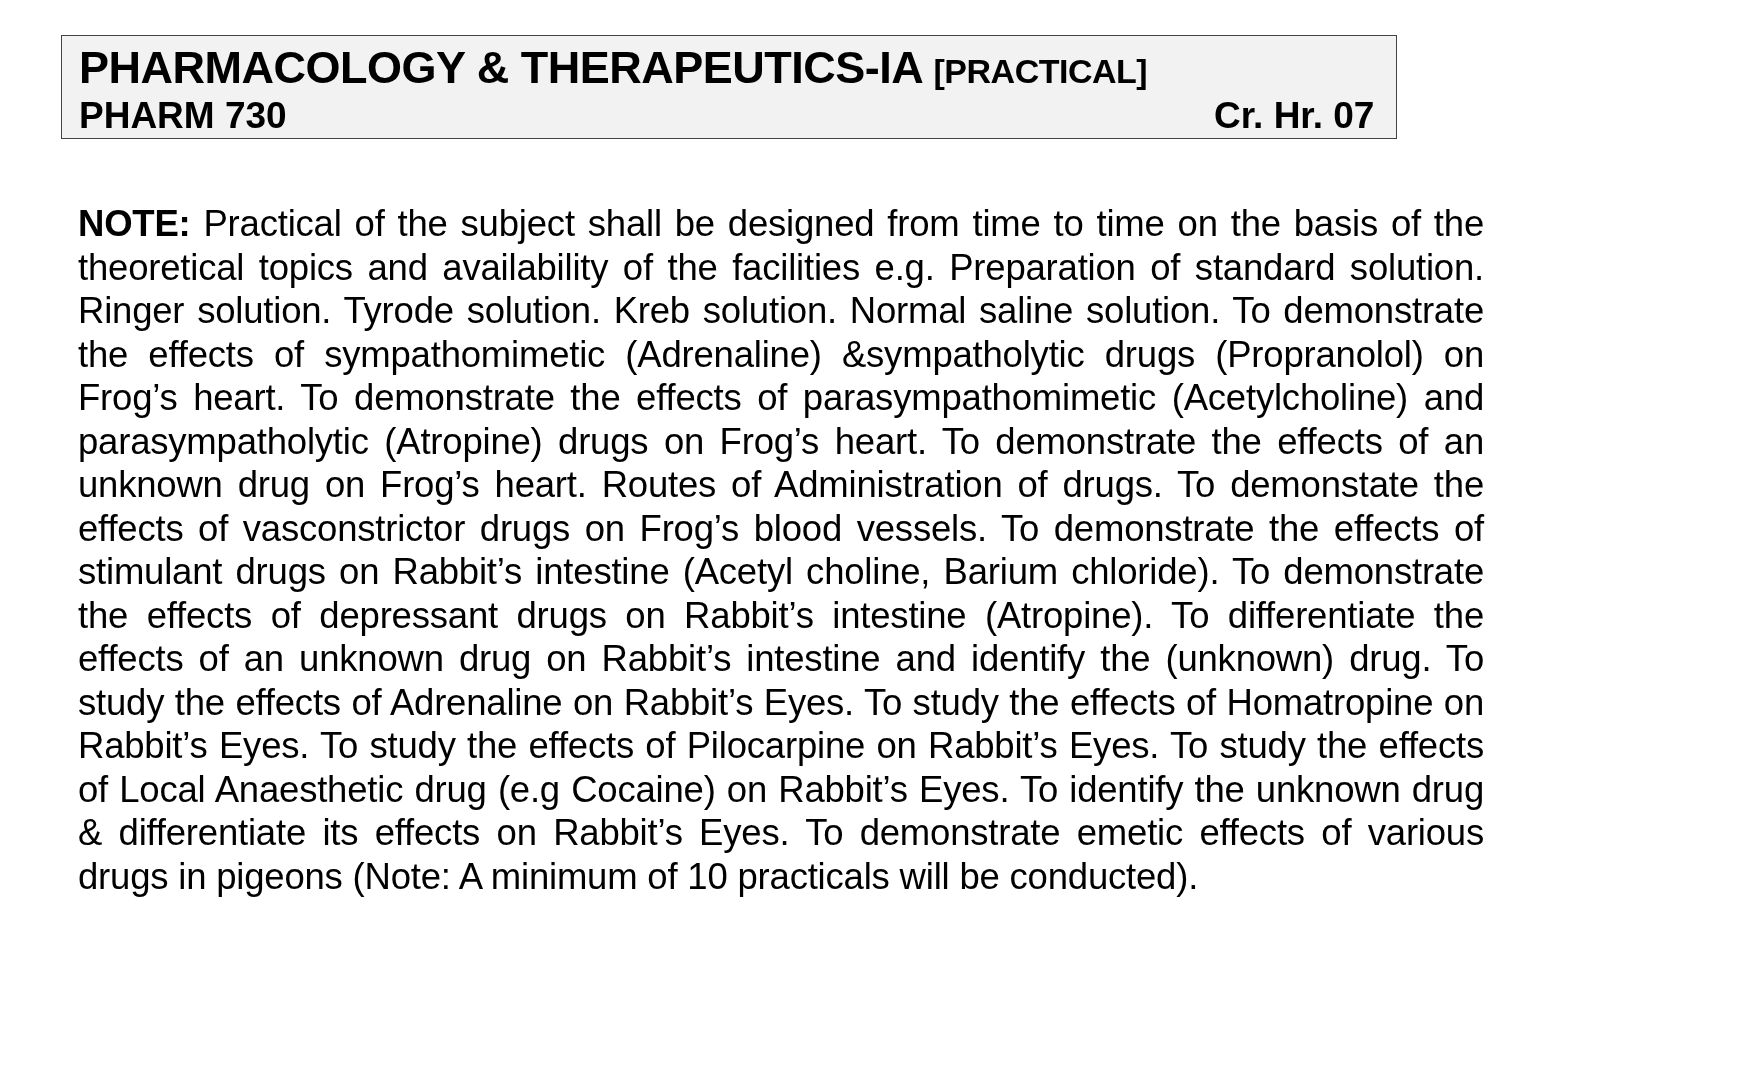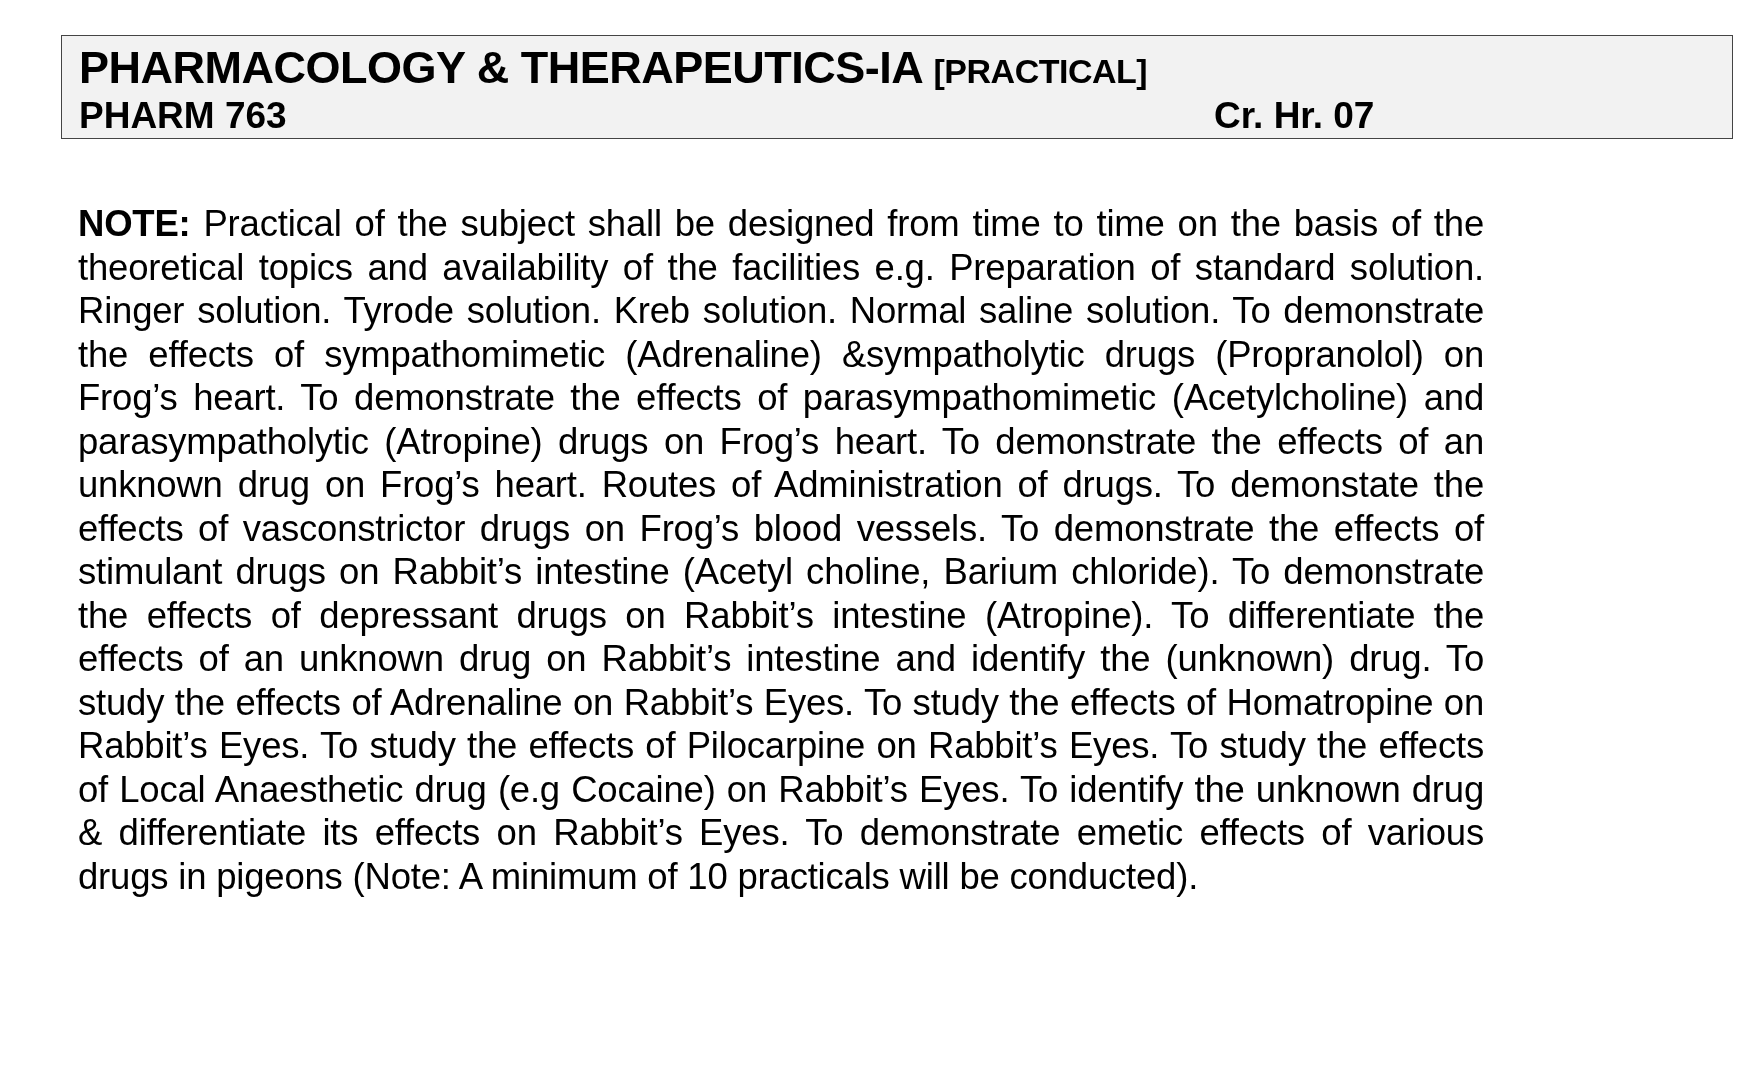--- a/index.html
+++ b/index.html
@@ -1,19 +1,19 @@
 <!DOCTYPE html>
 <html><head>
 <meta charset="utf-8">
 <style>
   html, body { margin: 0; padding: 0; background: #ffffff; }
   body { width: 1762px; height: 1070px; position: relative; overflow: hidden;
          font-family: "Liberation Sans", sans-serif; color: #000; }
   .header-box {
-    position: absolute; left: 61px; top: 35px; width: 1672px; height: 104px;
+    position: absolute; left: 61px; top: 35px; width: 1336px; height: 104px;
     background: #f2f2f2; border: 1.5px solid #444; box-sizing: border-box;
   }
   .title {
     position: absolute; left: 17px; top: 6px; font-weight: bold; font-size: 45px;
     letter-spacing: -0.5px; white-space: nowrap; line-height: 52px;
   }
   .title .tag { font-size: 34px; }
   .code {
     position: absolute; left: 17px; top: 58px; font-weight: bold; font-size: 37px;
     line-height: 44px; white-space: nowrap;
@@ -30,17 +30,17 @@
   .note b { font-weight: bold; }
 </style>
 </head>
 <body>
 
 <div class="header-box">
   <div class="title">
     <span>PHARMACOLOGY &amp; THERAPEUTICS-IA</span>
     <span class="tag">[PRACTICAL]</span>
   </div>
-  <div class="code">PHARM 763</div>
+  <div class="code">PHARM 730</div>
   <div class="credit">Cr. Hr. 07</div>
 </div>
 
 <p class="note"><b>NOTE:</b><span> Practical of the subject shall be designed from time to time on the basis of the theoretical topics and availability of the facilities e.g. Preparation of standard solution. Ringer solution. Tyrode solution. Kreb solution. Normal saline solution. To demonstrate the effects of sympathomimetic (Adrenaline) &amp;sympatholytic drugs (Propranolol) on Frog’s heart. To demonstrate the effects of parasympathomimetic (Acetylcholine) and parasympatholytic (Atropine) drugs on Frog’s heart. To demonstrate the effects of an unknown drug on Frog’s heart. Routes of Administration of drugs. To demonstate the effects of vasconstrictor drugs on Frog’s blood vessels. To demonstrate the effects of stimulant drugs on Rabbit’s intestine (Acetyl choline, Barium chloride). To demonstrate the effects of depressant drugs on Rabbit’s intestine (Atropine). To differentiate the effects of an unknown drug on Rabbit’s intestine and identify the (unknown) drug. To study the effects of Adrenaline on Rabbit’s Eyes. To study the effects of Homatropine on Rabbit’s Eyes. To study the effects of Pilocarpine on Rabbit’s Eyes. To study the effects of Local Anaesthetic drug (e.g Cocaine) on Rabbit’s Eyes. To identify the unknown drug &amp; differentiate its effects on Rabbit’s Eyes. To demonstrate emetic effects of various drugs in pigeons (Note: A minimum of 10 practicals will be conducted).</span></p>
 
 </body></html>

